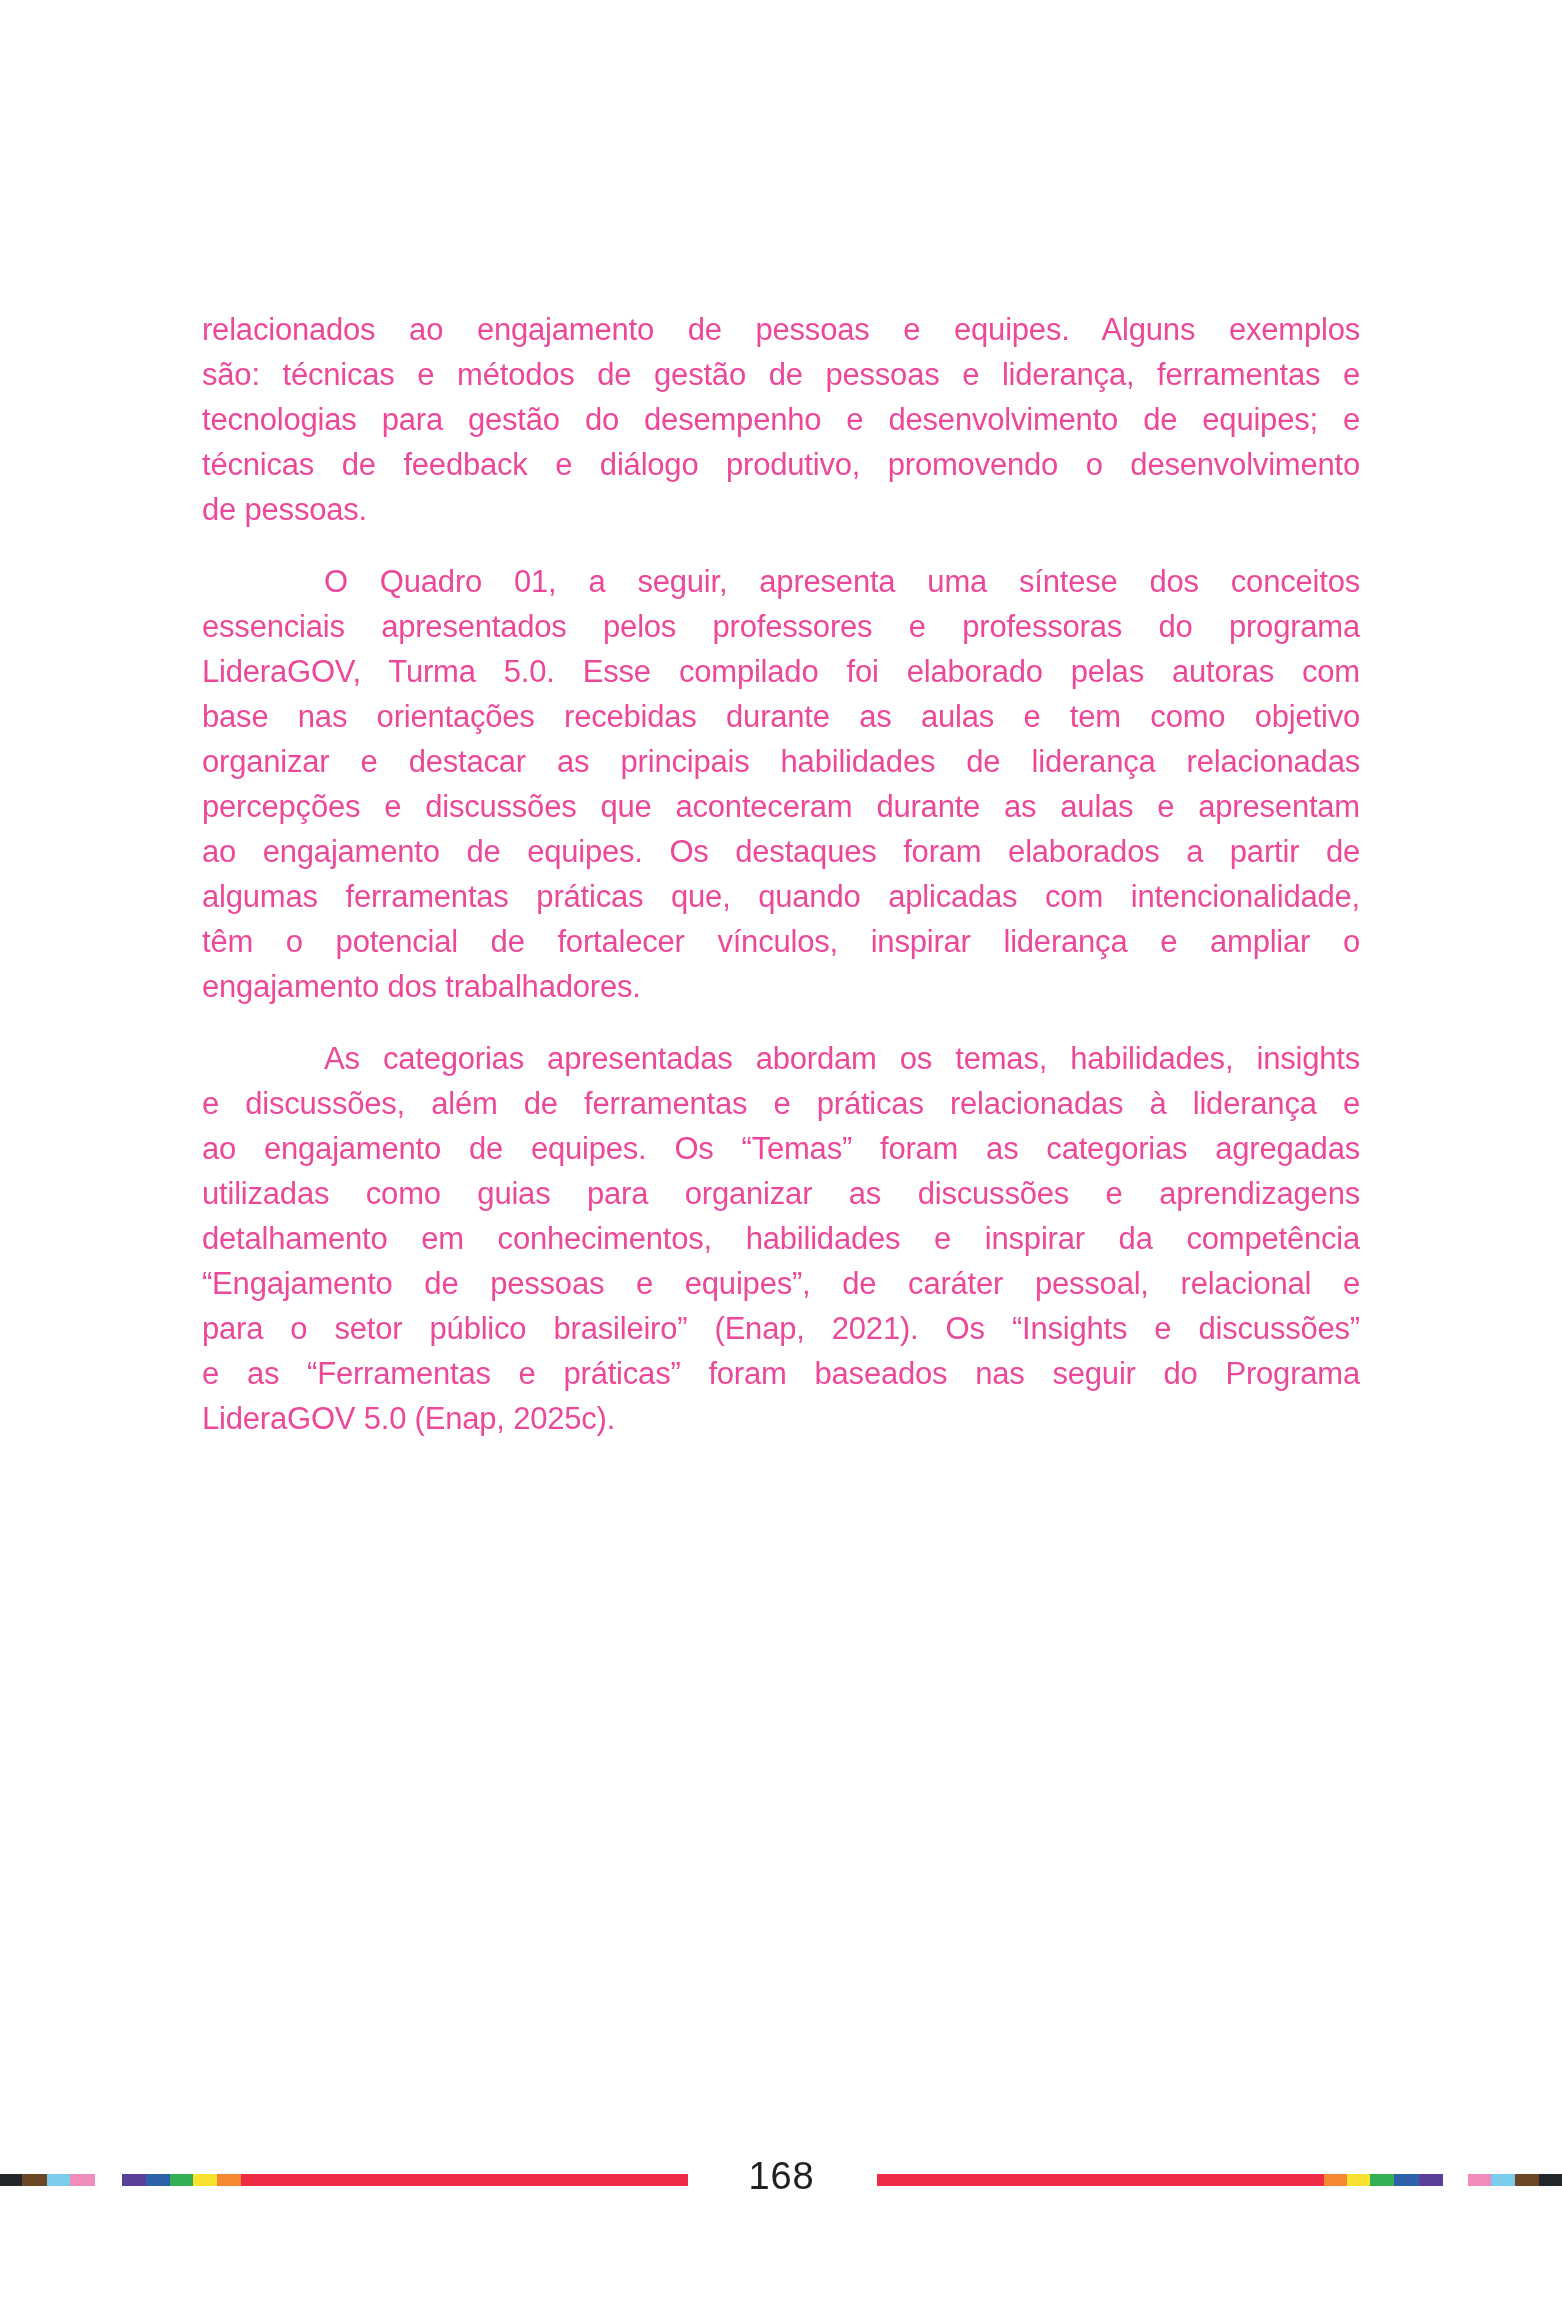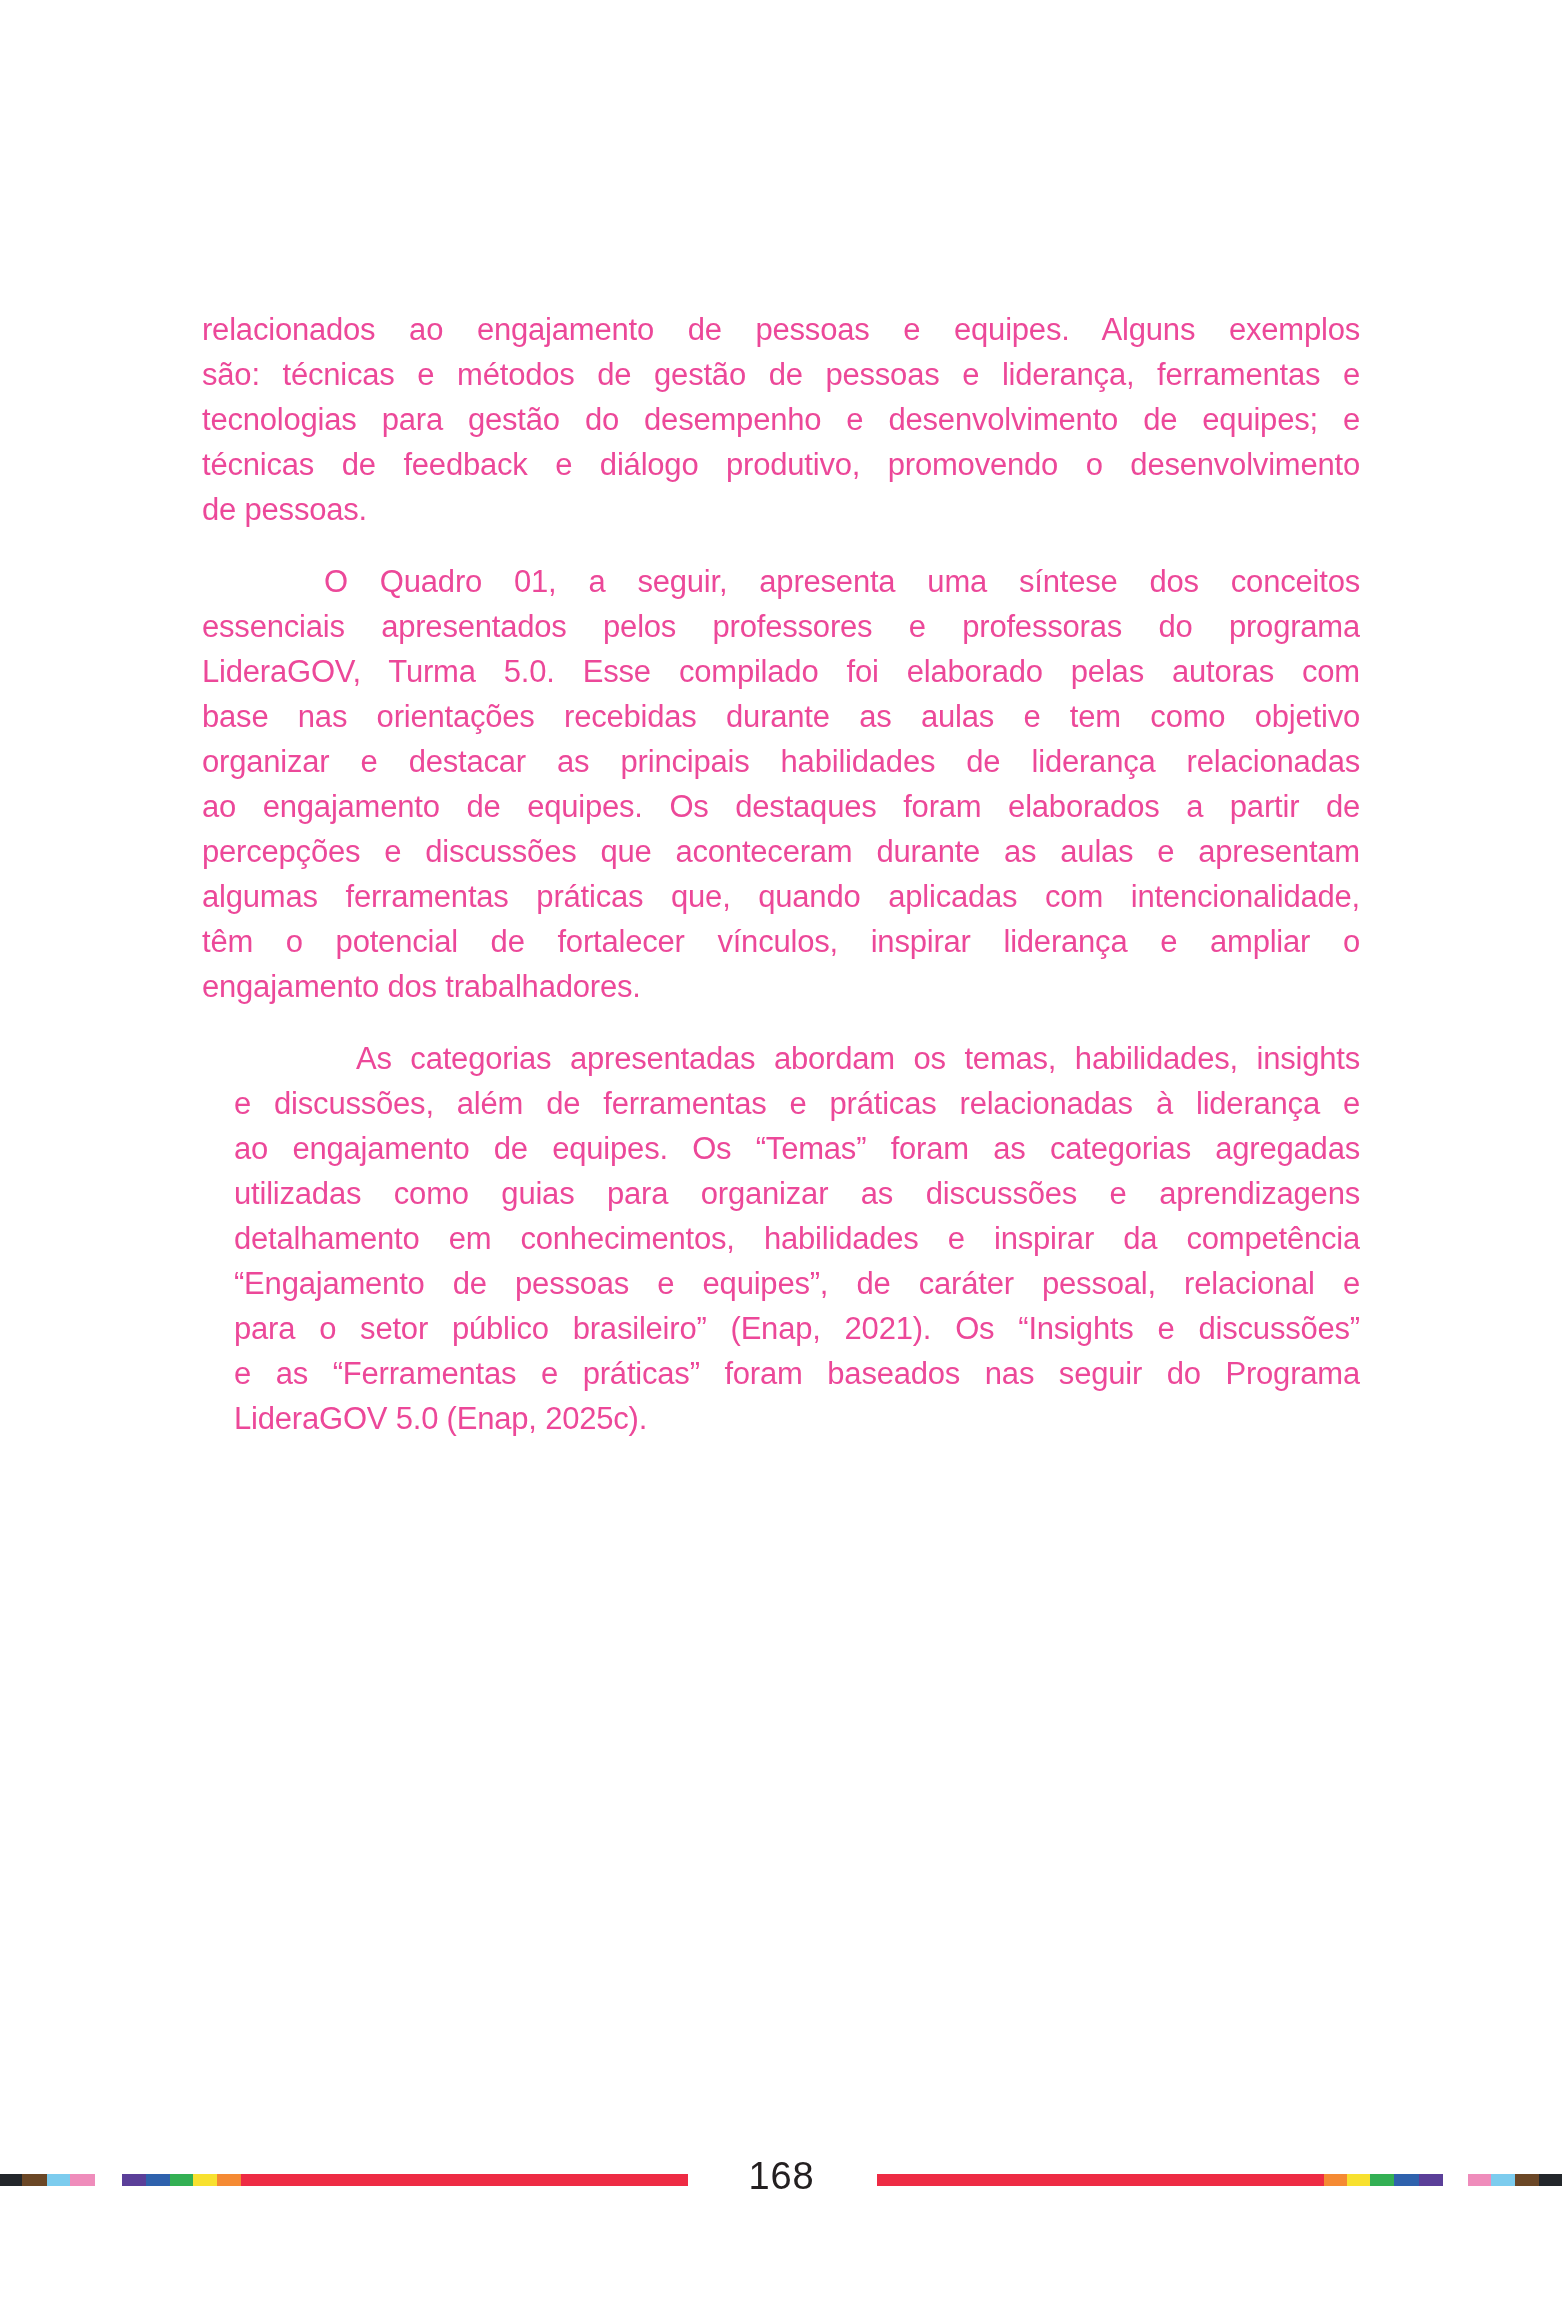--- a/index.html
+++ b/index.html
@@ -18,21 +18,21 @@
     position: absolute;
     left: 202px;
     top: 307px;
     width: 1158px;
     font-size: 31px;
     line-height: 45px;
     color: #231f20;
     letter-spacing: -0.2px;
   }
   .para { margin: 0 0 27px 0; }
-  .para:last-child { margin-bottom: 0; margin-left: 32px; }
+  .para:last-child { margin-bottom: 0; }
   .line {
     height: 45px;
     text-align: justify;
     text-align-last: justify;
     white-space: normal;
     overflow: hidden;
   }
   .line.indent { padding-left: 122px; }
   .line.last { text-align-last: left; }
 
@@ -72,22 +72,22 @@
       <div class="line">técnicas de feedback e diálogo produtivo, promovendo o desenvolvimento</div>
       <div class="line last">de pessoas.</div>
     </div>
 
     <div class="para">
       <div class="line indent">O Quadro 01, a seguir, apresenta uma síntese dos conceitos</div>
       <div class="line">essenciais apresentados pelos professores e professoras do programa</div>
       <div class="line">LideraGOV, Turma 5.0. Esse compilado foi elaborado pelas autoras com</div>
       <div class="line">base nas orientações recebidas durante as aulas e tem como objetivo</div>
       <div class="line">organizar e destacar as principais habilidades de liderança relacionadas</div>
+      <div class="line">percepções e discussões que aconteceram durante as aulas e apresentam</div>
       <div class="line">ao engajamento de equipes. Os destaques foram elaborados a partir de</div>
-      <div class="line">percepções e discussões que aconteceram durante as aulas e apresentam</div>
       <div class="line">algumas ferramentas práticas que, quando aplicadas com intencionalidade,</div>
       <div class="line">têm o potencial de fortalecer vínculos, inspirar liderança e ampliar o</div>
       <div class="line last">engajamento dos trabalhadores.</div>
     </div>
 
     <div class="para">
       <div class="line indent">As categorias apresentadas abordam os temas, habilidades, insights</div>
       <div class="line">e discussões, além de ferramentas e práticas relacionadas à liderança e</div>
       <div class="line">ao engajamento de equipes. Os “Temas” foram as categorias agregadas</div>
       <div class="line">utilizadas como guias para organizar as discussões e aprendizagens</div>

